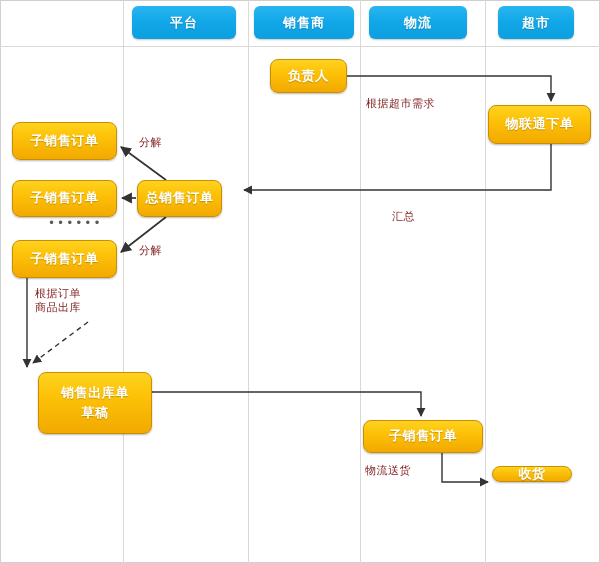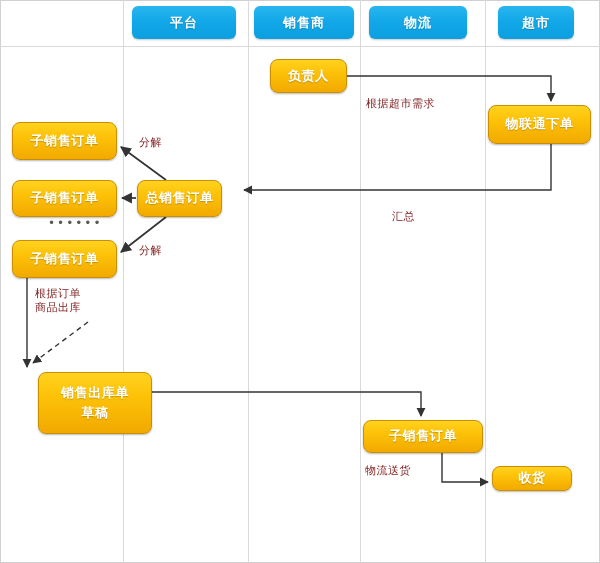--- a/index.html
+++ b/index.html
@@ -160,21 +160,21 @@
 
   <div class="node" style="left:137px; top:180px; width:85px; height:37px;">总销售订单</div>
 
   <div class="node" style="left:10px; top:372px; width:114px; height:62px;margin-left:28px;">
     <span>销售出库单</span>
     <span>草稿</span>
   </div>
 
   <div class="node" style="left:363px; top:420px; width:120px; height:33px;">子销售订单</div>
 
-  <div class="node" style="left:492px; top:466px; width:80px; height:25px;font-family:Liberation Serif, serif;">收货</div>
+  <div class="node" style="left:492px; top:466px; width:80px; height:16px;font-family:Liberation Serif, serif;">收货</div>
 
   <div class="edge-label" style="left:366px; top:96px;">根据超市需求</div>
 
   <div class="edge-label" style="left:139px; top:135px;">分解</div>
 
   <div class="edge-label" style="left:139px; top:243px;">分解</div>
 
   <div class="edge-label" style="left:392px; top:209px;">汇总</div>
 
   <div class="edge-label" style="left:35px; top:286px;">根据订单</div>

